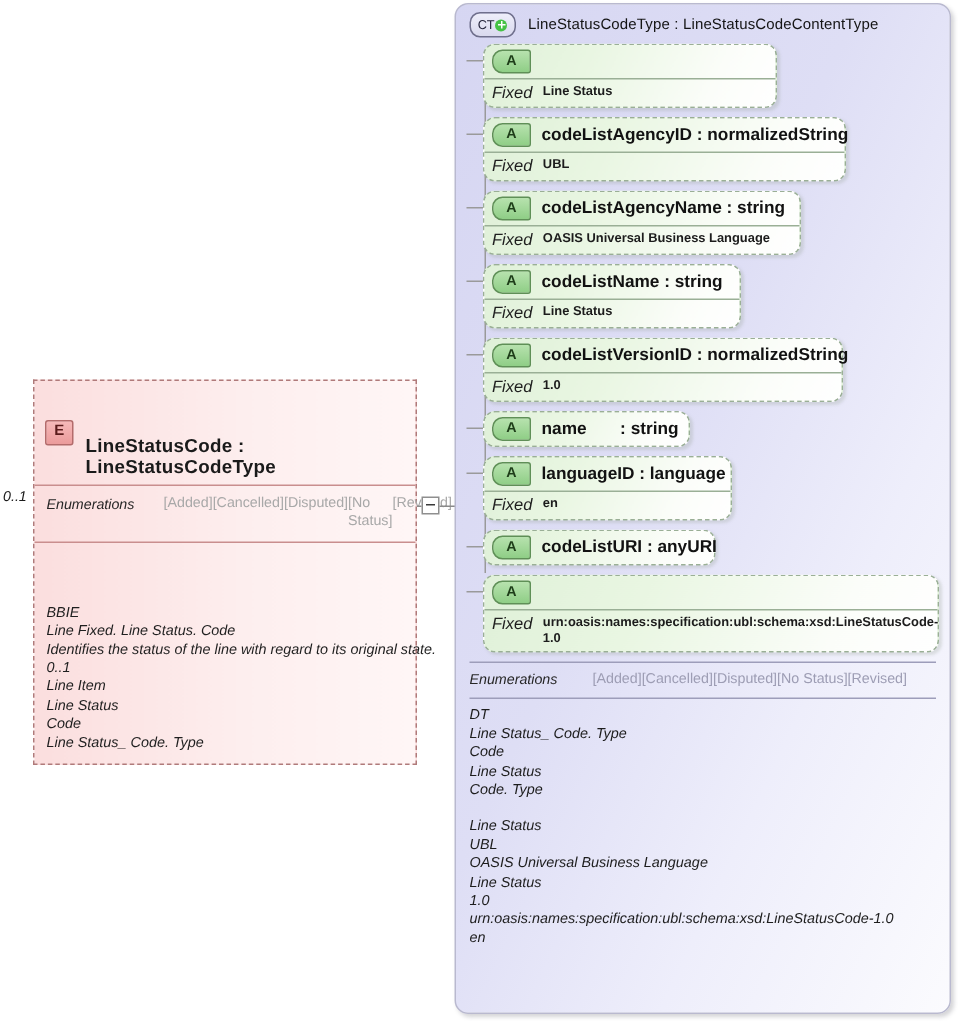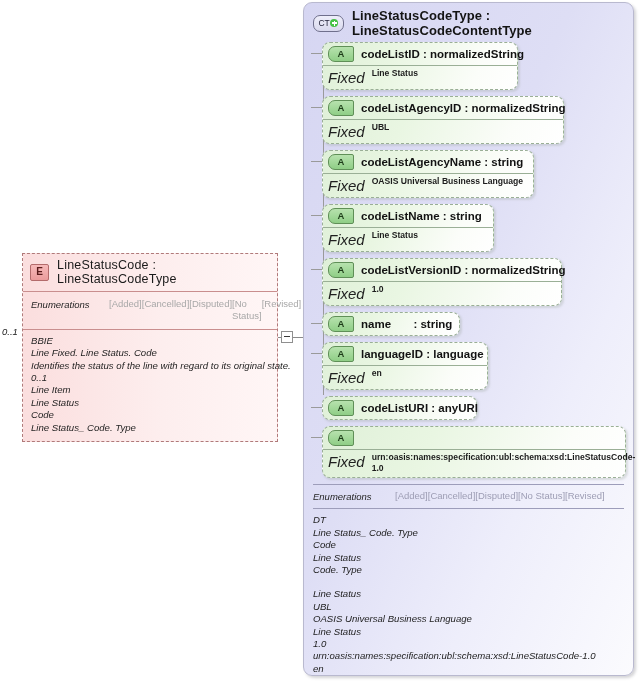--- a/index.html
+++ b/index.html
@@ -23,31 +23,31 @@
     border-bottom:1px solid #c98e8e;
   }
   .badge-e{
     width:17px;height:15px;flex:0 0 auto;
     border:1px solid #b36b6b;border-radius:2px;
     background:linear-gradient(to bottom,#f6b9b9,#eb9b9b);
     color:#5a1b1b;font-size:10px;font-weight:bold;
     display:flex;align-items:center;justify-content:center;
     line-height:1;
   }
-  .el-title{font-size:12.5px;font-weight:normal;color:#1a1a1a;letter-spacing:.2px;}
+  .el-title{font-size:12.5px;font-weight:bold;color:#1a1a1a;letter-spacing:.2px;margin-top:32px;}
 
   .enum-block{display:flex;padding:6px 6px 6px 8px;border-bottom:1px solid #c98e8e;}
   .enum-label{
     font-size:9.5px;font-style:italic;color:#262626;
     width:78px;flex:0 0 auto;padding-top:1px;
   }
   .enum-values{display:flex;flex-direction:row;}
   .enum-values span{font-size:9.5px;color:#a8a8a8;line-height:12.4px;}
 
-  .doc-block{padding:5px 6px 7px 8px;}
+  .doc-block{padding:5px 6px 7px 8px;margin-top:36px;}
   .doc-block div{font-size:9.6px;font-style:italic;color:#1f1f1f;line-height:12.4px;white-space:nowrap;}
 
   
   #cardinality{
     position:absolute;left:2px;top:326px;
     font-size:9.5px;font-style:italic;color:#1a1a1a;
   }
   #conn-line{position:absolute;left:278px;top:337px;width:11px;height:1px;background:#8a8a8a;}
   #conn-box{
     position:absolute;left:281px;top:331px;width:12px;height:12px;
@@ -77,21 +77,21 @@
   .badge-ct .ct-txt{font-size:8.5px;font-weight:normal;color:#23233a;letter-spacing:-.2px;}
   .badge-ct .ct-plus{
     width:8px;height:8px;border-radius:50%;
     background:#45c245;position:relative;flex:0 0 auto;
   }
   .badge-ct .ct-plus::before,.badge-ct .ct-plus::after{
     content:"";position:absolute;background:#fff;
   }
   .badge-ct .ct-plus::before{left:1.6px;top:3.4px;width:5px;height:1.4px;}
   .badge-ct .ct-plus::after{left:3.3px;top:1.6px;width:1.4px;height:5px;}
-  .ct-title{font-size:13px;font-weight:bold;color:#141414;letter-spacing:.1px;}
+  .ct-title{font-size:10px;font-weight:normal;color:#141414;letter-spacing:.1px;}
 
   
   #attr-area{position:relative;margin-top:4px;padding-left:18px;}
   #tree-spine{
     position:absolute;left:19px;top:18px;width:1px;background:#9a9a9a;
   }
   .attr-row{position:relative;margin:0 0 6px 0;}
   .attr-row .branch{
     position:absolute;left:-11px;width:11px;height:1px;background:#9a9a9a;
   }
@@ -109,21 +109,21 @@
     color:#1e3d19;font-size:9.5px;font-weight:bold;line-height:1;
     background:linear-gradient(to bottom,#b7e2ae,#8fce86);
     border:1px solid #5f8f57;
     border-radius:7px 2px 2px 7px;
   }
   .attr-name{font-size:11.5px;font-weight:bold;color:#121212;white-space:pre;}
   .attr-fixed{
     display:flex;align-items:flex-start;gap:7px;
     border-top:1px solid #9aaf96;padding:2px 8px 3px 5px;
   }
-  .fixed-label{font-size:15px;font-style:italic;color:#1f1f1f;flex:0 0 auto;padding-top:1px;}
+  .fixed-label{font-size:11px;font-style:italic;color:#1f1f1f;flex:0 0 auto;padding-top:1px;}
   .fixed-value{font-size:8.6px;font-weight:bold;color:#1c1c1c;line-height:11px;}
 
   
   #ct-enum{
     margin:4px 9px 0 9px;padding:5px 0 6px 0;
     border-top:1px solid #9d9dba;display:flex;
   }
   #ct-enum .enum-label{width:82px;}
   #ct-enum .enum-values span{color:#9d9db4;}
 
@@ -182,21 +182,20 @@
   </div>
 
   <div id="attr-area">
     <div id="tree-spine" style="top: 11px; height: 342px;"></div>
 
     <div class="attr-row">
       <span class="branch" style="top: 11px;"></span>
       <div class="attr-box" style="width: 196px;">
         <div class="attr-head">
           <span class="badge-a">A</span>
-          <span class="attr-name">codeListID : normalizedString</span>
         </div>
         <div class="attr-fixed">
           <span class="fixed-label">Fixed</span>
           <span class="fixed-value">Line Status</span>
         </div>
       </div>
     </div>
 
     <div class="attr-row">
       <span class="branch" style="top: 11px;"></span>

